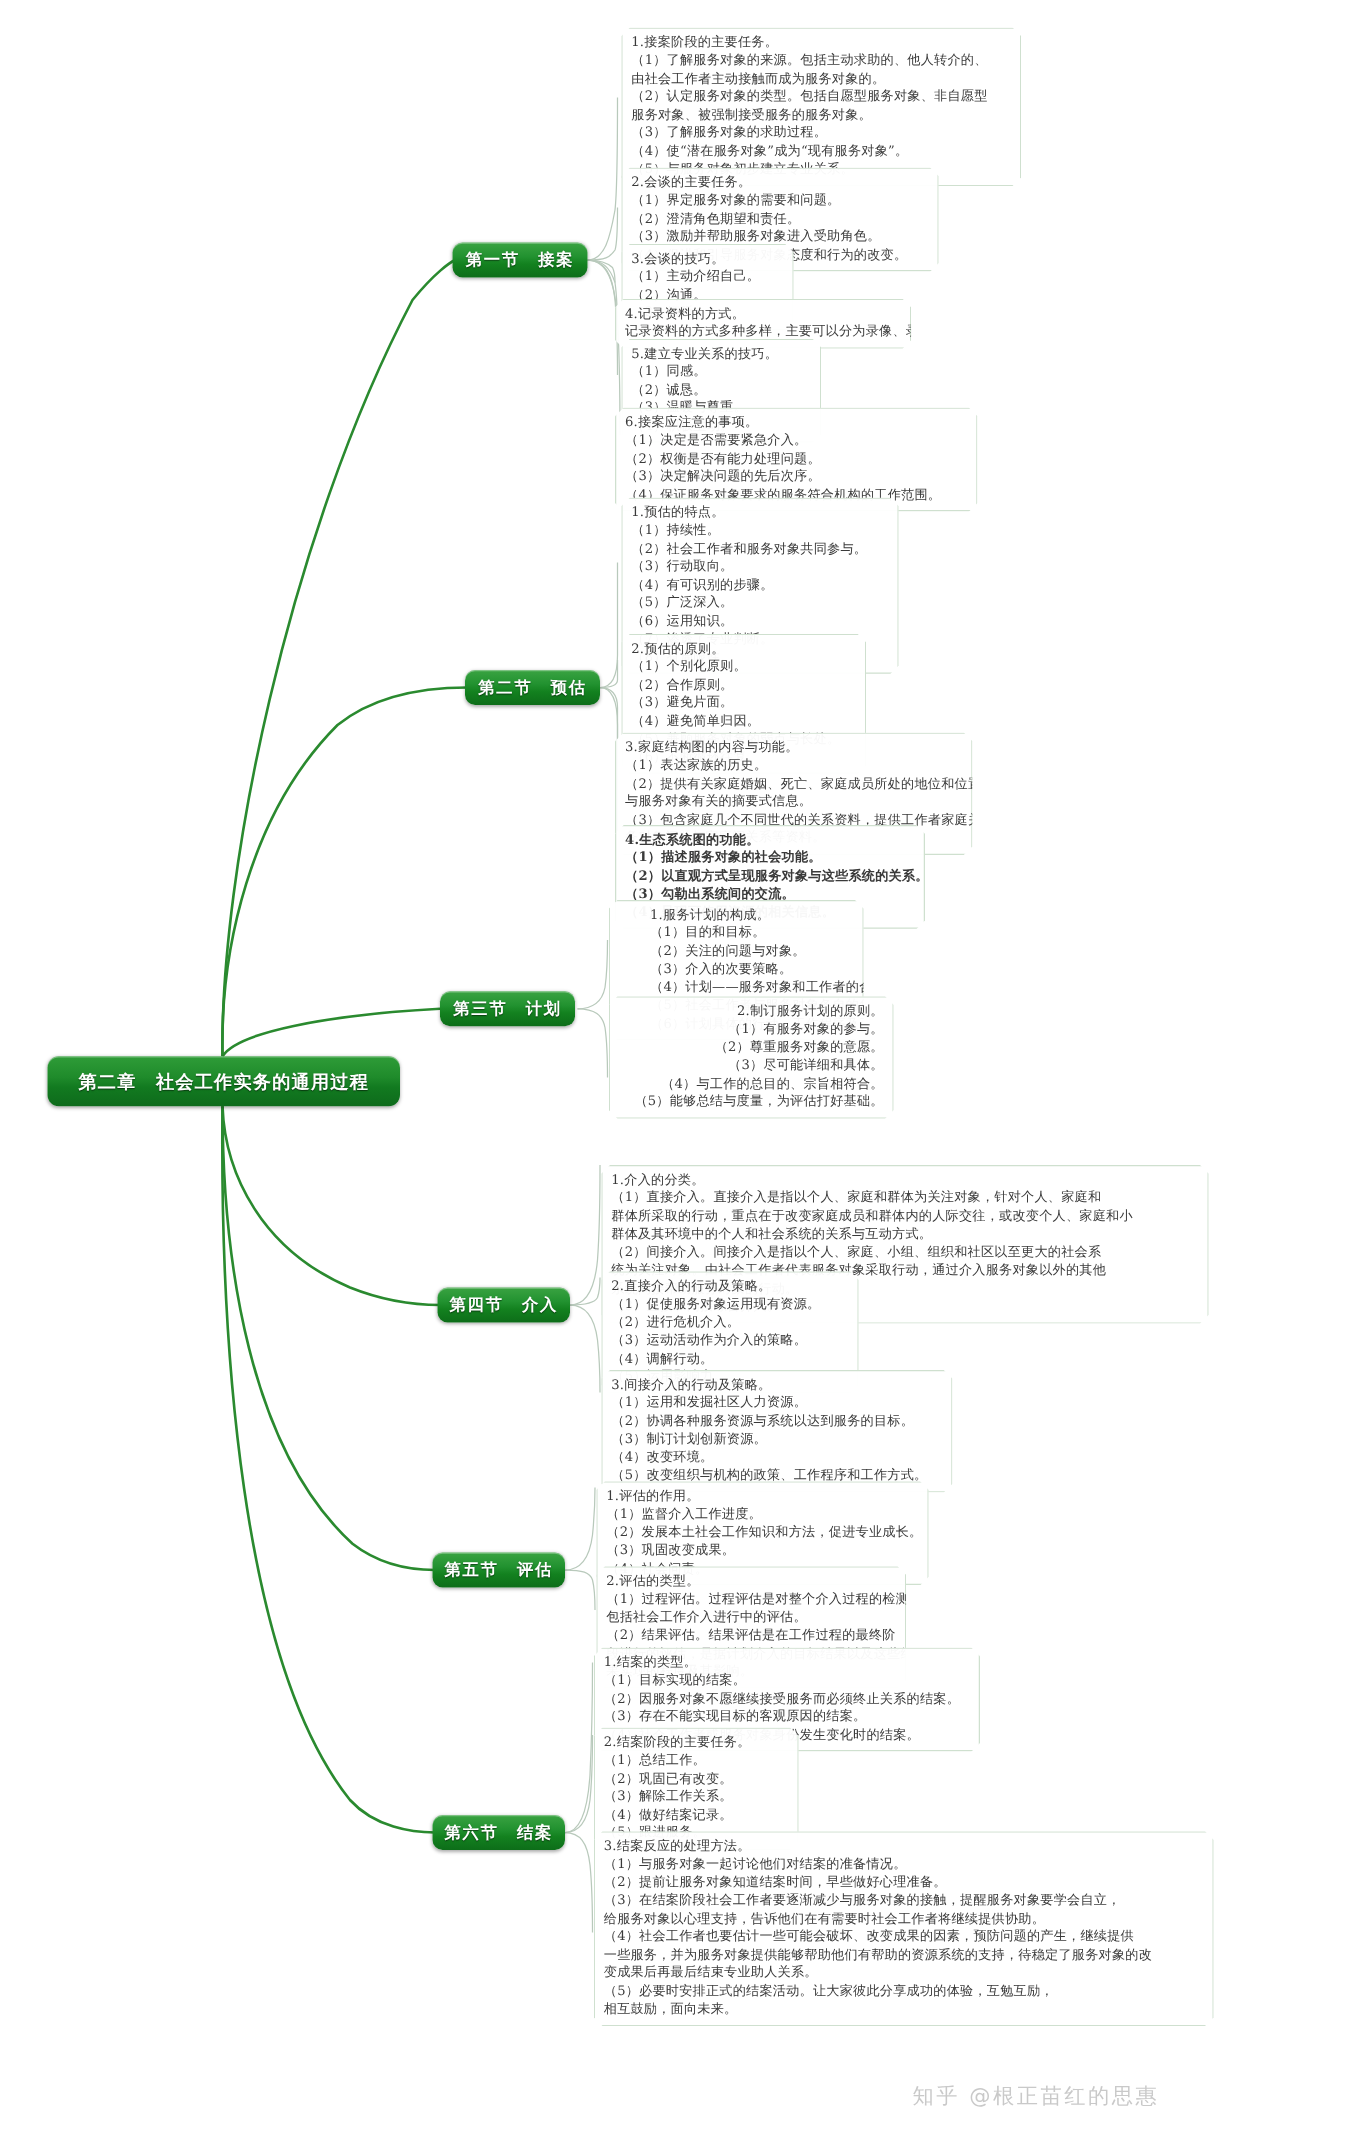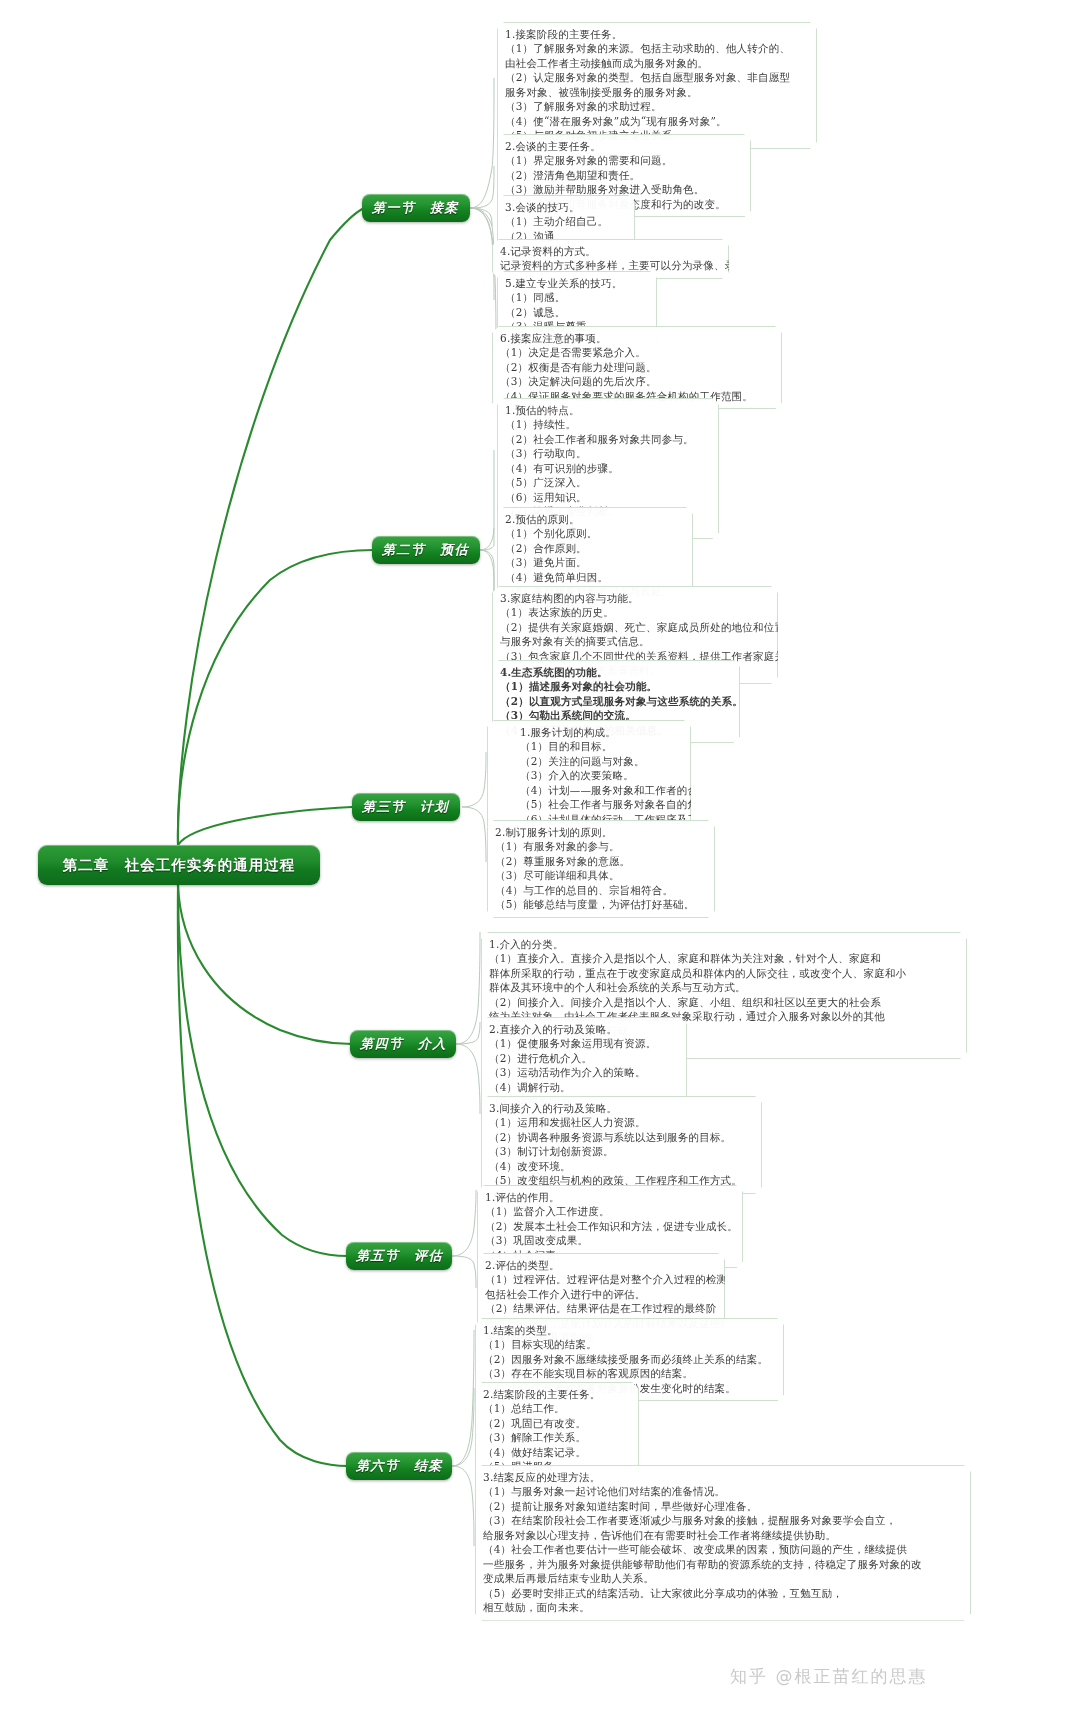--- a/index.html
+++ b/index.html
@@ -39,31 +39,31 @@
     letter-spacing: 1px;
     white-space: nowrap;
     text-shadow: 0 1px 1px rgba(0,0,0,0.55);
   }
   
   .node-section {
     position: absolute;
     z-index: 4;
     display: flex;
     align-items: center;
+    justify-content: center;
     padding: 0 10px;
     border-radius: 8px;
     background: linear-gradient(180deg,#3aa342 0%, #229230 40%, #13811f 62%, #0d6d19 100%);
     box-shadow: 0 1px 3px rgba(0,0,0,0.33), inset 0 1px 0 rgba(255,255,255,0.35);
     color: #ffffff;
     font-weight: bold;
     letter-spacing: 1.5px;
     white-space: nowrap;
     font-size: 13px;
     text-shadow: 0 1px 1px rgba(0,0,0,0.55);
-    font-style: italic;
   }
   
   .card {
     position: absolute;
     z-index: 3;
     background: rgba(255,255,255,0.96);
     border: 1px solid #cfe0cf;
     color: #3a3a3a;
     font-size: 10.5px;
     line-height: 1.38;
@@ -216,21 +216,21 @@
 （3）勾勒出系统间的交流。
 （4）呈现可使用资源的相关信息。</div>
 
   <div class="card cut" style="left:487px; top:720px; width:204px;padding-left:32px;">1.服务计划的构成。
 （1）目的和目标。
 （2）关注的问题与对象。
 （3）介入的次要策略。
 （4）计划——服务对象和工作者的合作者。
 （5）社会工作者与服务对象各自的角色。
 （6）计划具体的行动、工作程序及工作时间表。</div>
-  <div class="card cut" style="left:487px; top:820px; width:228px;">2.制订服务计划的原则。
+  <div class="card cut" style="left:487px; top:797px; width:228px;text-align:right;">2.制订服务计划的原则。
 （1）有服务对象的参与。
 （2）尊重服务对象的意愿。
 （3）尽可能详细和具体。
 （4）与工作的总目的、宗旨相符合。
 （5）能够总结与度量，为评估打好基础。</div>
 
   <div class="card cut" style="left:481px; top:932px; width:486px;">1.介入的分类。
 （1）直接介入。直接介入是指以个人、家庭和群体为关注对象，针对个人、家庭和
 群体所采取的行动，重点在于改变家庭成员和群体内的人际交往，或改变个人、家庭和小
 群体及其环境中的个人和社会系统的关系与互动方式。

